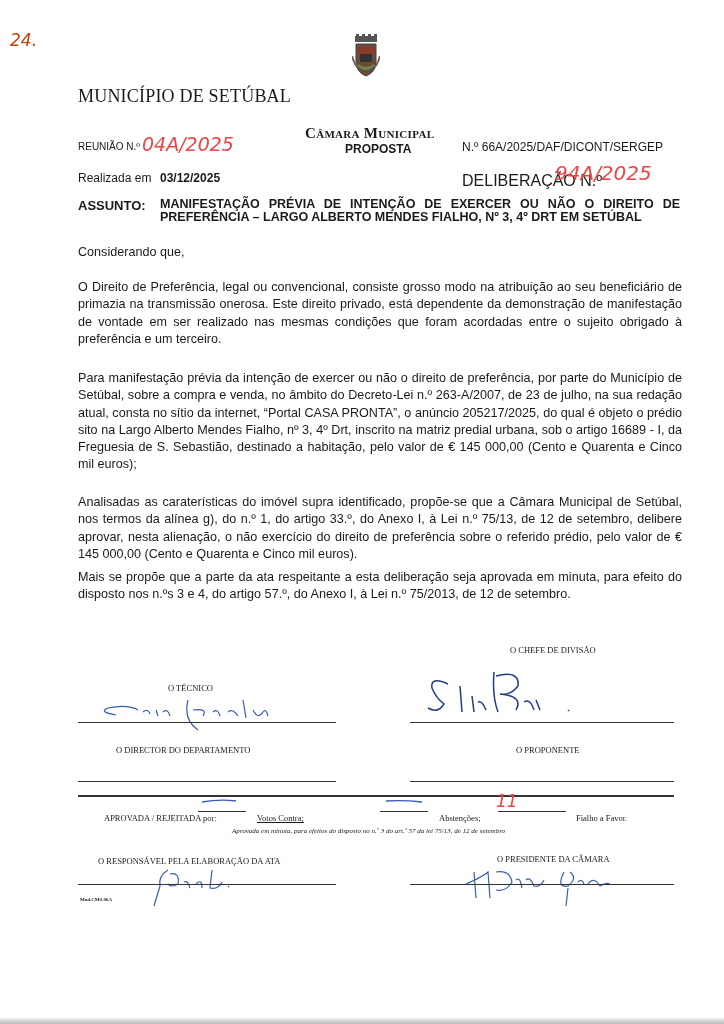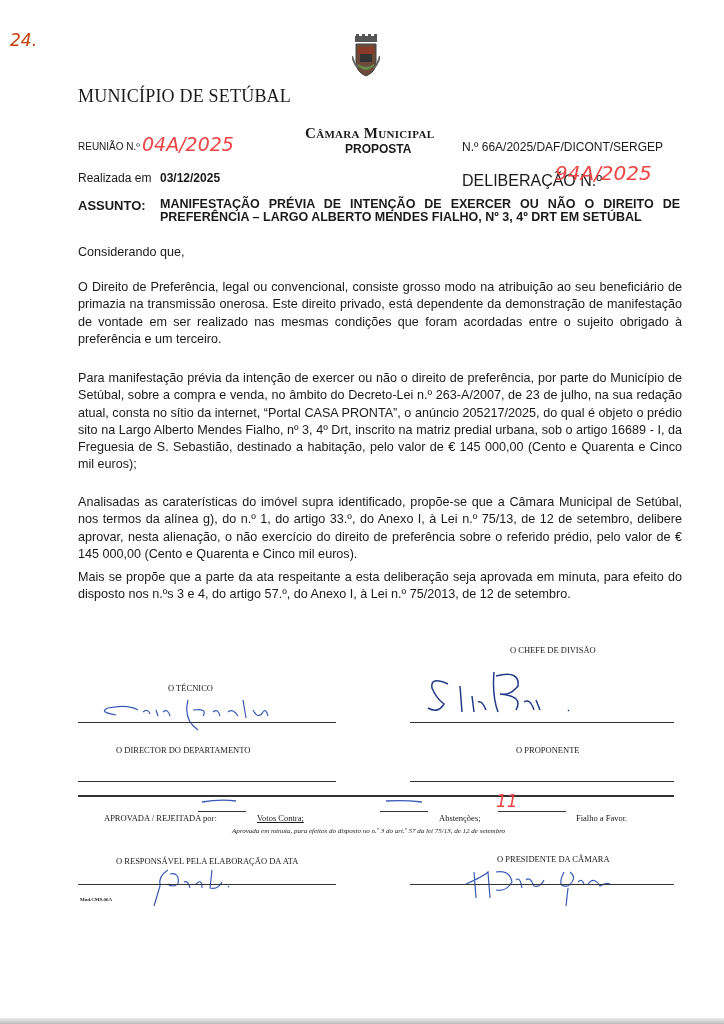--- a/index.html
+++ b/index.html
@@ -107,21 +107,21 @@
 <svg class="sig" style="left:384px; top:798px;" width="40" height="6">
     <path d="M2 3 Q20 2 38 4" stroke="#3a5bb5" stroke-width="1.3" fill="none"></path>
   </svg>
 <div class="abs votes" style="left:439px;">Abstenções;</div>
 <div class="abs vote-line" style="left:498px; top:811px; width:68px;"></div>
 <div class="abs hand" style="left:496px; top:791px; font-size:17px;">11</div>
 <div class="abs votes" style="left:576px;">Fialho a Favor.</div>
 
 <div class="abs note">Aprovada em minuta, para efeitos do disposto no n.º 3 do art.º 57 da lei 75/13, de 12 de setembro</div>
 
-<div class="abs sig-label" style="left:116px; top:856px;text-align:right;">O RESPONSÁVEL PELA ELABORAÇÃO DA ATA</div>
+<div class="abs sig-label" style="left:98px; top:856px;text-align:right;">O RESPONSÁVEL PELA ELABORAÇÃO DA ATA</div>
 <svg class="sig" style="left:150px; top:862px;" width="110" height="50">
   <path d="M18 8 Q8 14 10 24 L4 44 M20 12 Q30 10 28 22 Q22 26 18 22 M34 20 Q38 18 40 26 M46 22 Q52 16 52 26 M62 8 L60 26 Q68 28 72 20 M78 24 L79 25" stroke="#3a5bb5" stroke-width="1.2" fill="none"></path>
 </svg>
 <div class="abs line" style="left:78px; top:884px; width:258px;"></div>
 <div class="abs model">Mod.CMS.06A</div>
 
 <div class="abs sig-label" style="left:497px; top:854px;">O PRESIDENTE DA CÂMARA</div>
 <svg class="sig" style="left:460px; top:858px;" width="180" height="50">
   <path d="M14 14 L16 40 M6 26 Q24 18 28 14 L30 40 M36 14 Q50 12 52 24 Q46 34 36 32 M56 22 Q60 18 62 30 M66 22 Q70 18 74 28 Q80 30 84 22 M104 14 Q96 30 108 28 Q118 20 110 14 M108 30 L106 48 M118 24 Q122 20 124 26 M128 26 Q134 18 140 28 Q146 24 150 26" stroke="#3a5bb5" stroke-width="1.2" fill="none"></path>
 </svg>

